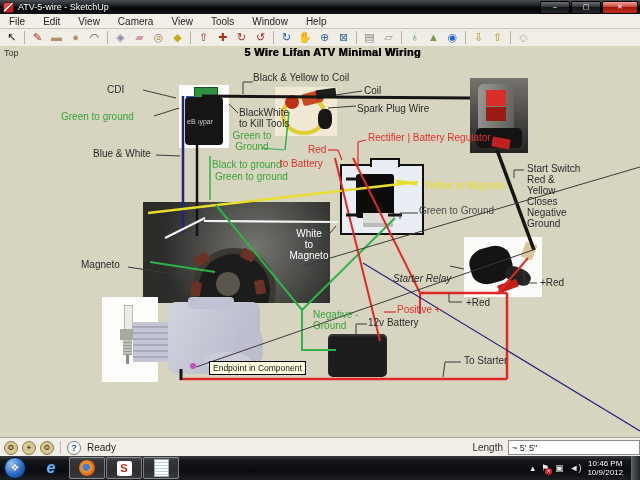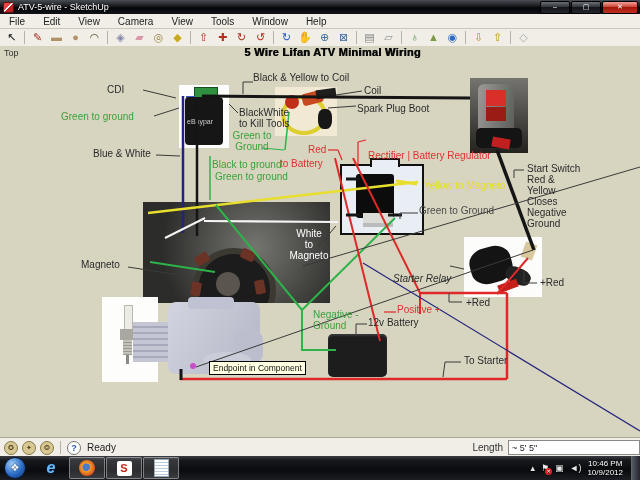--- a/index.html
+++ b/index.html
@@ -313,30 +313,30 @@
         <line x1="445" y1="316" x2="461" y2="316" stroke="#3a3a3a" stroke-width="1"></line>
         <line x1="445" y1="316" x2="443" y2="331" stroke="#3a3a3a" stroke-width="1"></line>
       </svg>
 
     <div id="labels">
         <div class="dlabel" style="left: 107px; top: 38px; color: rgb(43, 43, 43);">CDI</div>
         <div class="dlabel" style="left: 61px; top: 65px; color: rgb(58, 163, 58);">Green to ground</div>
         <div class="dlabel" style="left: 93px; top: 102px; color: rgb(43, 43, 43);">Blue &amp; White</div>
         <div class="dlabel" style="left: 253px; top: 26px; color: rgb(43, 43, 43);">Black &amp; Yellow to Coil</div>
         <div class="dlabel" style="left: 364px; top: 39px; color: rgb(43, 43, 43);">Coil</div>
-        <div class="dlabel" style="left: 357px; top: 57px; color: rgb(43, 43, 43);">Spark Plug Boot</div>
+        <div class="dlabel" style="left: 357px; top: 57px; color: rgb(43, 43, 43);">Spark Plug Wire</div>
         <div class="dlabel" style="left: 239px; top: 61px; color: rgb(43, 43, 43);">BlackWhite
 to Kill Tools</div>
         <div class="dlabel" style="left: 228px; top: 84px; color: rgb(58, 163, 58); text-align: center; width: 48px;">Green to
 Ground</div>
         <div class="dlabel" style="left: 212px; top: 113px; color: rgb(58, 163, 58);">Black to ground</div>
         <div class="dlabel" style="left: 215px; top: 125px; color: rgb(58, 163, 58);">Green to ground</div>
         <div class="dlabel" style="left: 308px; top: 98px; color: rgb(224, 48, 48);">Red</div>
         <div class="dlabel" style="left: 280px; top: 112px; color: rgb(224, 48, 48);">to Battery</div>
-        <div class="dlabel" style="left: 368px; top: 86px; color: rgb(224, 48, 48); margin-top: 18px;">Rectifier | Battery Regulator</div>
+        <div class="dlabel" style="left: 368px; top: 86px; color: rgb(224, 48, 48);">Rectifier | Battery Regulator</div>
         <div class="dlabel" style="left: 424px; top: 134px; color: rgb(232, 220, 40);">Yellow to Magneto</div>
         <div class="dlabel" style="left: 419px; top: 159px; color: rgb(74, 74, 74);">Green to Ground</div>
         <div class="dlabel" style="left: 288px; top: 182px; color: rgb(255, 255, 255); text-align: center; width: 42px;">White
 to
 Magneto</div>
         <div class="dlabel" style="left: 81px; top: 213px; color: rgb(43, 43, 43);">Magneto</div>
         <div class="dlabel" style="left: 527px; top: 117px; color: rgb(43, 43, 43);">Start Switch
 Red &amp;
 Yellow
 Closes

